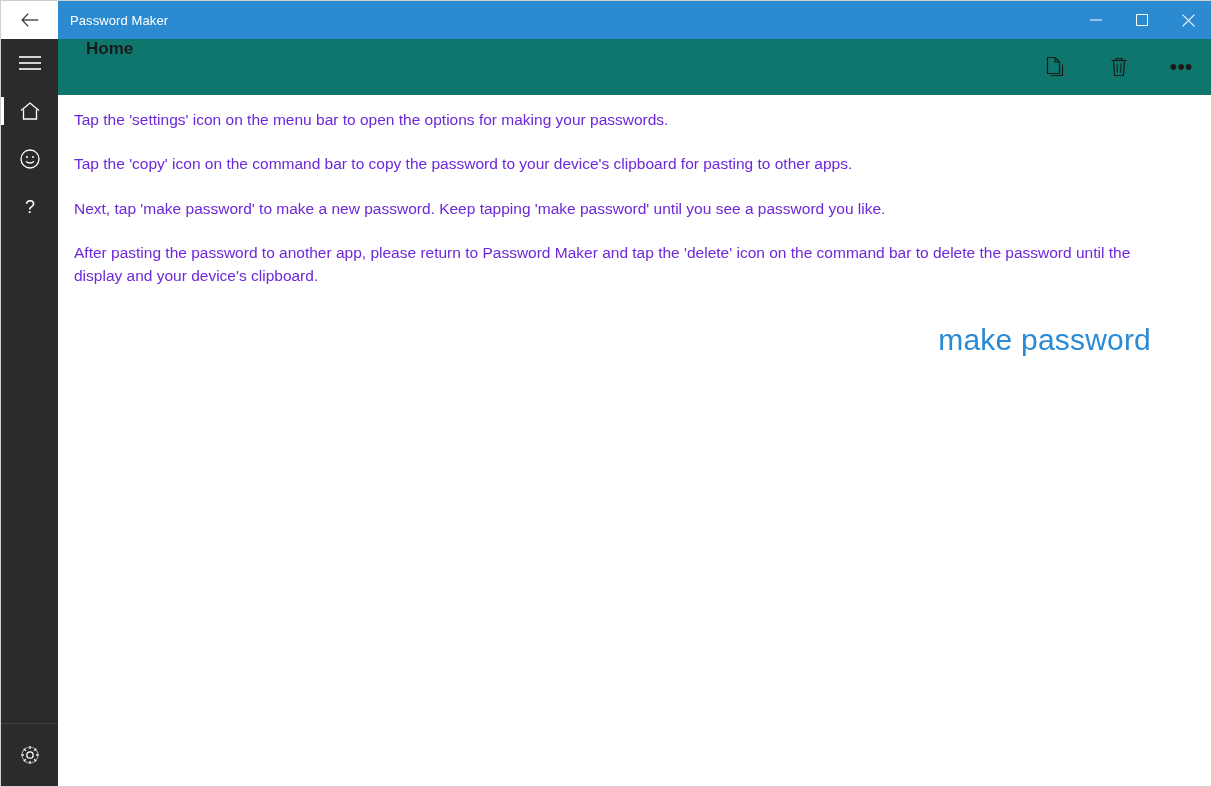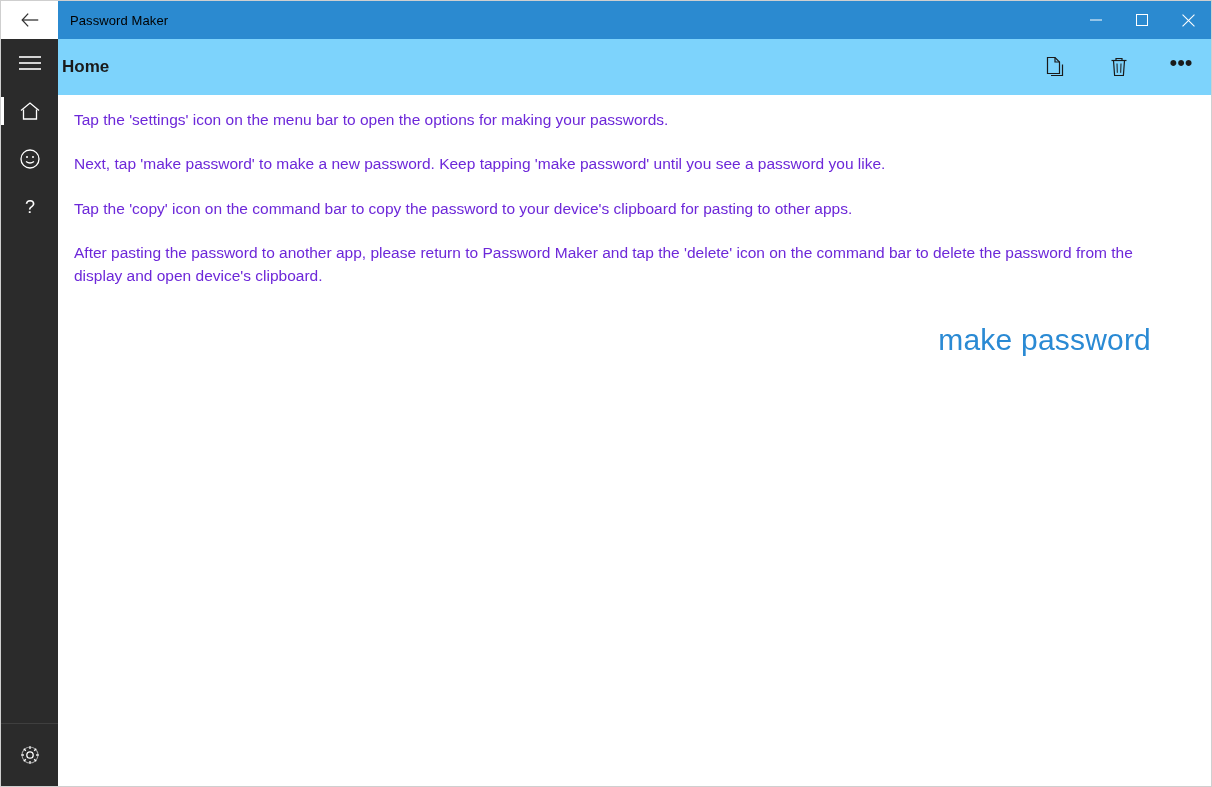--- a/index.html
+++ b/index.html
@@ -39,21 +39,21 @@
     background: #ffffff;
     color: #333333;
     cursor: pointer;
   }
   .titlebar-title {
     display: flex;
     align-items: center;
     padding-left: 12px;
     font-size: 13px;
     letter-spacing: .1px;
-    color: #000000;
+    color: #ffffff;
     flex: 1;
   }
   .caption-buttons {
     display: flex;
     align-items: stretch;
   }
   .caption-btn {
     width: 46px;
     display: flex;
     align-items: center;
@@ -102,24 +102,23 @@
     flex: 1;
     display: flex;
     flex-direction: column;
     background: #ffffff;
     min-width: 0;
   }
   
   .commandbar {
     height: 56px;
     min-height: 56px;
-    background: #7dd3fc;
-    display: flex;
-    align-items: center;
-    padding: 0 0 0 4px;
+    background: #0f766e;
+    display: flex;
+    padding: 0 0 0 28px;
   }
   .page-title {
     font-size: 17px;
     font-weight: bold;
     color: #1a1a1a;
     flex: 1;
   }
   .cmd-btn {
     width: 64px;
     height: 56px;
@@ -268,23 +267,23 @@
             <line x1="11" y1="9.5" x2="11.3" y2="18.8" stroke="#1a1a1a" stroke-width="1"></line>
             <line x1="15" y1="9.5" x2="14.7" y2="18.8" stroke="#1a1a1a" stroke-width="1"></line>
           </svg>
         </div>
 
         <div class="cmd-btn more">•••</div>
       </div>
 
       <div class="main">
         <p class="para">Tap the 'settings' icon on the menu bar to open the options for making your passwords.</p>
+        <p class="para">Tap the 'copy' icon on the command bar to copy the password to your device's clipboard for pasting to other apps.</p>
         <p class="para">Next, tap 'make password' to make a new password. Keep tapping 'make password' until you see a password you like.</p>
-        <p class="para">Tap the 'copy' icon on the command bar to copy the password to your device's clipboard for pasting to other apps.</p>
-        <p class="para">After pasting the password to another app, please return to Password Maker and tap the 'delete' icon on the command bar to delete the password from the display and open device's clipboard.</p>
+        <p class="para">After pasting the password to another app, please return to Password Maker and tap the 'delete' icon on the command bar to delete the password until the display and your device's clipboard.</p>
 
         <div class="make-password">
           <a href="#">make password</a>
         </div>
       </div>
 
     </div>
   </div>
 </div>
 

